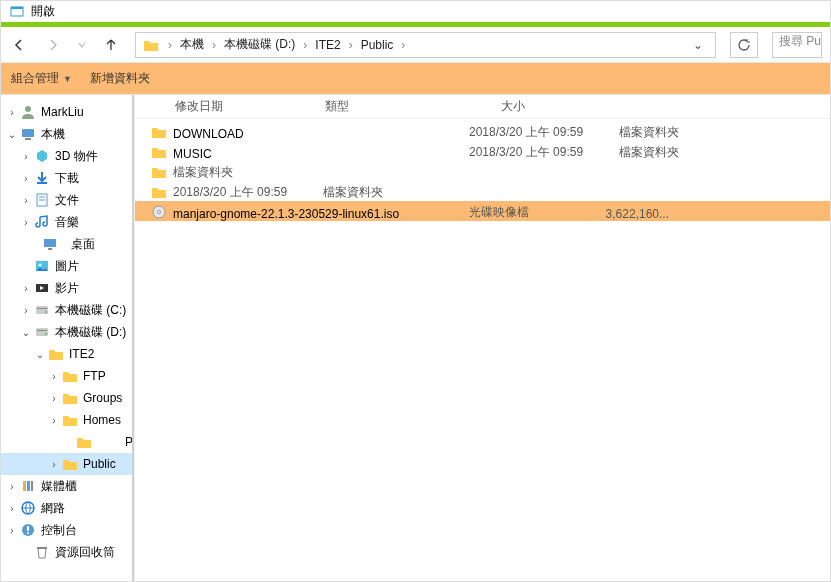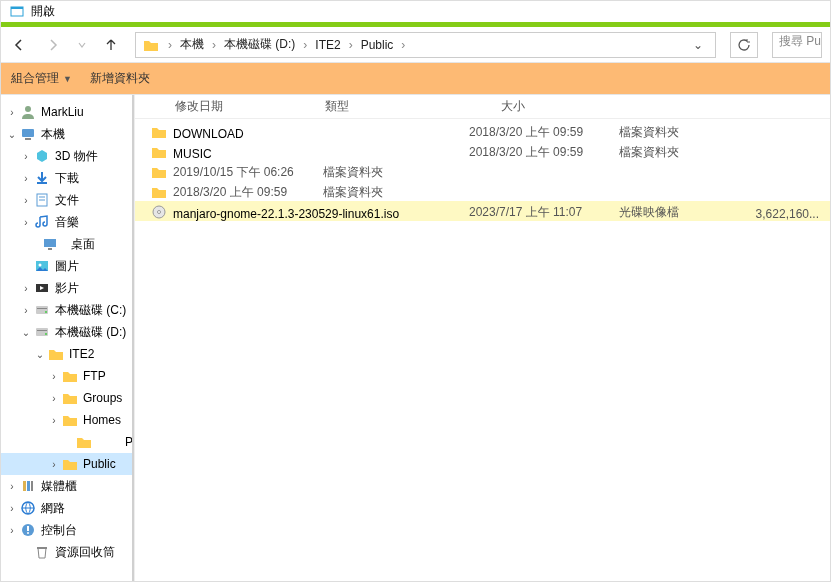--- a/index.html
+++ b/index.html
@@ -23,21 +23,21 @@
 .tree-scroll{position:absolute;right:0;top:0;width:2px;height:100%;background:#d0d0d0}
 .ti{display:flex;align-items:center;height:22px;padding-right:4px;white-space:nowrap;cursor:pointer}
 .ti.sel{background:#cce8ff}
 .tw{width:14px;display:flex;justify-content:center;color:#555;font-size:10px}
 .ic{width:18px;height:18px;margin-right:4px;display:flex;align-items:center;justify-content:center;font-size:14px}
 .content{flex:1;display:flex;flex-direction:column}
 .cols{display:flex;height:24px;align-items:center;color:#555;border-bottom:1px solid #eee;padding-left:40px}
 .c-name{width:290px}.c-date{width:150px}.c-type{width:100px}.c-size{width:100px;text-align:right}
 .files{padding-top:2px}
 .row{display:flex;align-items:flex-end;height:20px;padding-left:14px}
-.row.sel{background:#fef9c3}
+.row.sel{background:#fdba74}
 .row .ic{width:20px}
 .r-name{width:296px}.r-date{width:150px;color:#555}.r-type{width:100px;color:#555}.r-size{width:100px;text-align:right;color:#555}
 svg{display:block}
 </style>
 </head>
 <body>
 
 <div class="title-bar">
   <span class="win-icon">
     <svg width="14" height="14" viewBox="0 0 14 14">
@@ -343,21 +343,20 @@
           <span class="r-date">2018/3/20 上午 09:59</span>
           <span class="r-type">檔案資料夾</span>
           <span class="r-size"></span>
         </div>
         <div class="row">
           <span class="ic">
             <svg width="16" height="16" viewBox="0 0 16 16">
               <path d="M1 4h5l2 2h7v8H1z" fill="#ffcc4d"></path>
             </svg>
           </span>
-          <span class="r-date">2019/10/15 下午 06:26</span>
           <span class="r-type">檔案資料夾</span>
           <span class="r-size"></span>
         </div>
         <div class="row">
           <span class="ic">
             <svg width="16" height="16" viewBox="0 0 16 16">
               <path d="M1 4h5l2 2h7v8H1z" fill="#ffcc4d"></path>
             </svg>
           </span>
           <span class="r-date">2018/3/20 上午 09:59</span>
@@ -365,19 +364,18 @@
           <span class="r-size"></span>
         </div>
         <div class="row sel">
           <span class="ic">
             <svg width="16" height="16" viewBox="0 0 16 16">
               <circle cx="8" cy="8" r="6" fill="#e6e6e6" stroke="#999"></circle>
               <circle cx="8" cy="8" r="1.5" fill="#fff" stroke="#999"></circle>
             </svg>
           </span>
           <span class="r-name">manjaro-gnome-22.1.3-230529-linux61.iso</span>
-          <span class="r-date">2023/7/17 上午 11:07</span>
           <span class="r-type">光碟映像檔</span>
           <span class="r-size">3,622,160...</span>
         </div>
       </div>
   </div>
 </div>
 
 </body></html>

